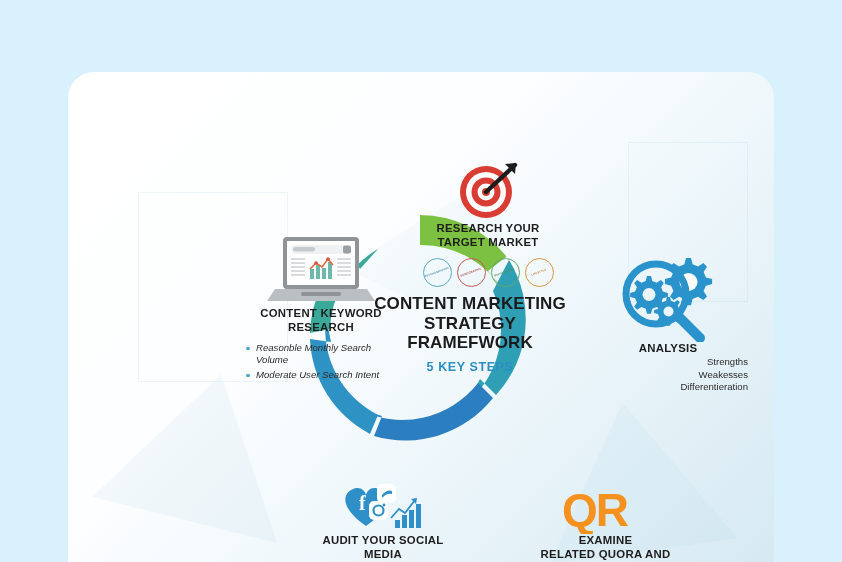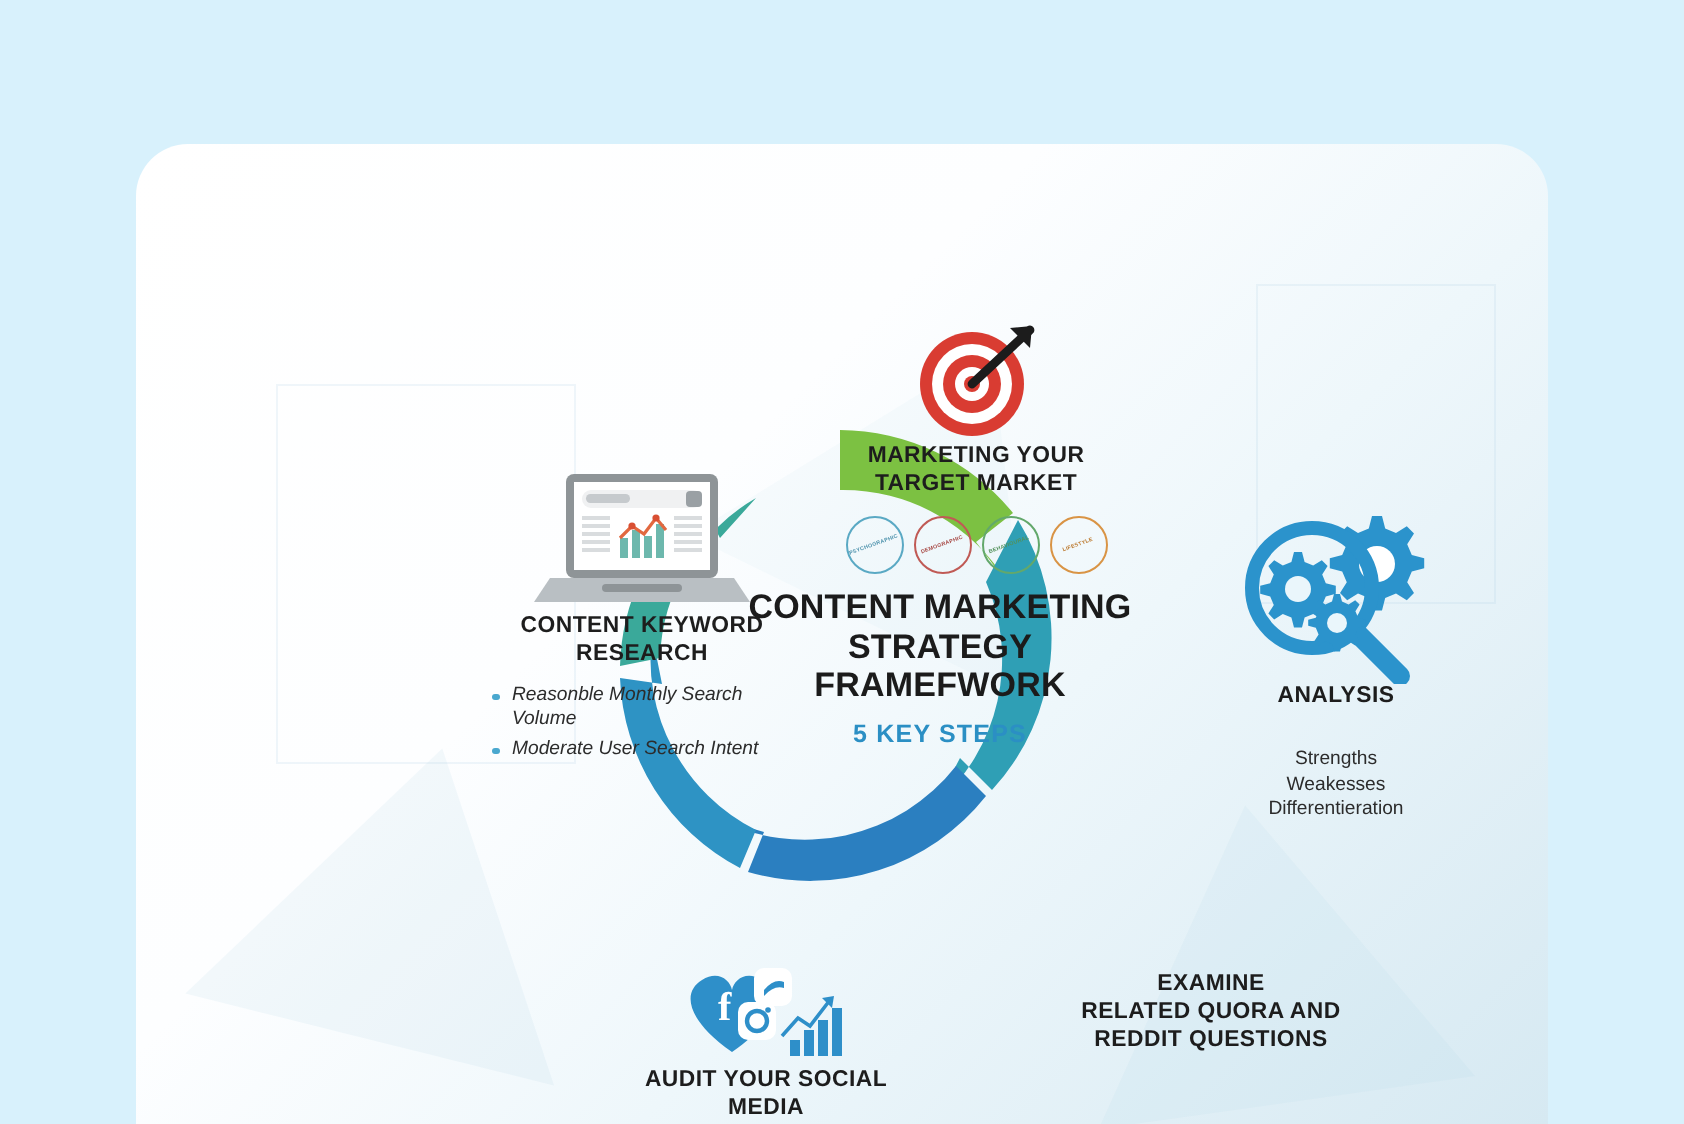--- a/index.html
+++ b/index.html
@@ -70,24 +70,25 @@
   
   .node { position: absolute; text-align: center; }
   .node .n-title {
     font-weight: bold;
     font-size: 11.4px;
     letter-spacing: .25px;
     line-height: 1.22;
     color: #1d1d1d;
   }
   .node .n-sub {
-    margin-top: 18px;
+    margin-top: 0;
     font-size: 9.6px;
     line-height: 1.32;
     color: #2c2c2c;
+    text-align: right;
   }
   .node ul { list-style: none; text-align: left; display: inline-block; margin-top: 7px; font-style: italic; }
   .node ul li {
     position: relative;
     font-size: 9.6px;
     line-height: 1.3;
     color: #2c2c2c;
     padding-left: 10px;
     margin-bottom: 2px;
   }
@@ -195,21 +196,21 @@
       <svg width="70" height="62" viewBox="0 0 70 62">
         <circle cx="33" cy="32" r="26" fill="#d93c32"></circle>
         <circle cx="33" cy="32" r="20" fill="#ffffff"></circle>
         <circle cx="33" cy="32" r="14.5" fill="#d93c32"></circle>
         <circle cx="33" cy="32" r="8.5" fill="#ffffff"></circle>
         <circle cx="33" cy="32" r="4" fill="#d93c32"></circle>
         <path d="M33 32 L62 5" stroke="#1c1c1c" stroke-width="4.4" stroke-linecap="round"></path>
         <path d="M52 4 L63 3 L62 14 Z" fill="#1c1c1c"></path>
       </svg>
     </div>
-    <div class="n-title">MARKETING YOUR</div>
+    <div class="n-title">RESEARCH YOUR</div>
     <div class="n-title">TARGET MARKET</div>
     <div id="seg-row">
       <div class="seg-pill c0">
           <span>PSYCHOGRAPHIC</span>
         </div>
       <div class="seg-pill c1">
           <span>DEMOGRAPHIC</span>
         </div>
       <div class="seg-pill c2">
           <span>BEHAVIOURAL</span>
@@ -301,19 +302,24 @@
         <rect x="76" y="34" width="5" height="18" fill="#2e8fc9"></rect>
         <rect x="83" y="28" width="5" height="24" fill="#2e8fc9"></rect>
       </svg>
     </div>
     <div class="n-title">AUDIT YOUR SOCIAL MEDIA</div>
     <div class="n-title">AND EXISTING CONTENT</div>
 
   </div>
 
   <div class="node" id="node-quora">
+    <div class="icon-slot">
+      <svg width="96" height="48" viewBox="0 0 96 48">
+        <text x="4" y="40" font-family="Liberation Sans, sans-serif" font-size="46" font-weight="bold" fill="#f5911e" letter-spacing="-2">QR</text>
+      </svg>
+    </div>
     <div class="n-title">EXAMINE</div>
     <div class="n-title">RELATED QUORA AND</div>
     <div class="n-title">REDDIT QUESTIONS</div>
 
   </div>
 
 </div>
 
 </body></html>

